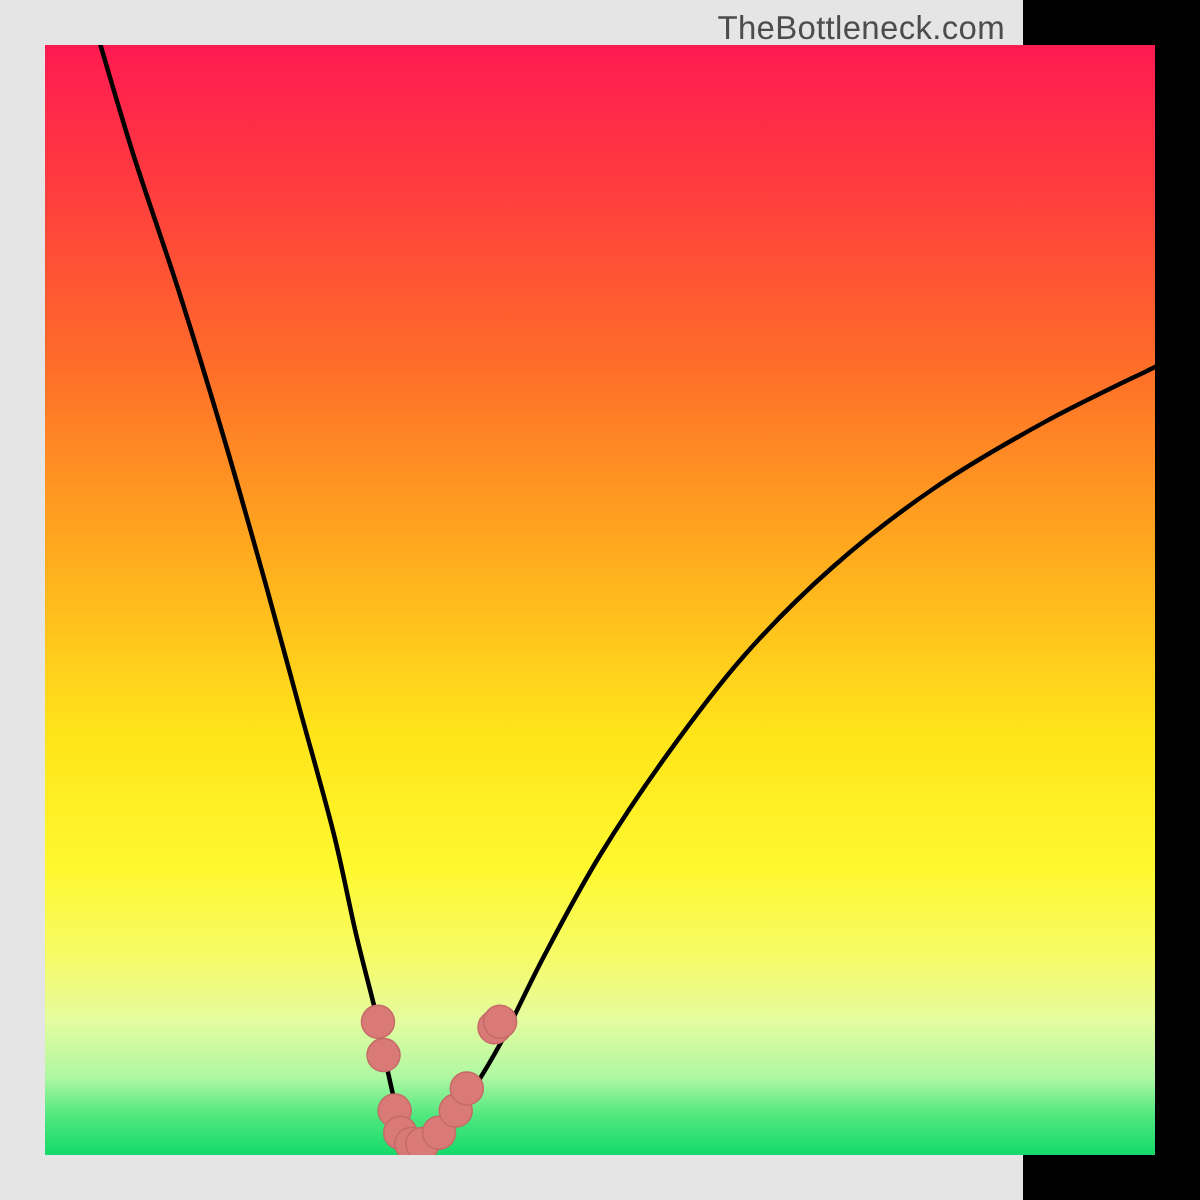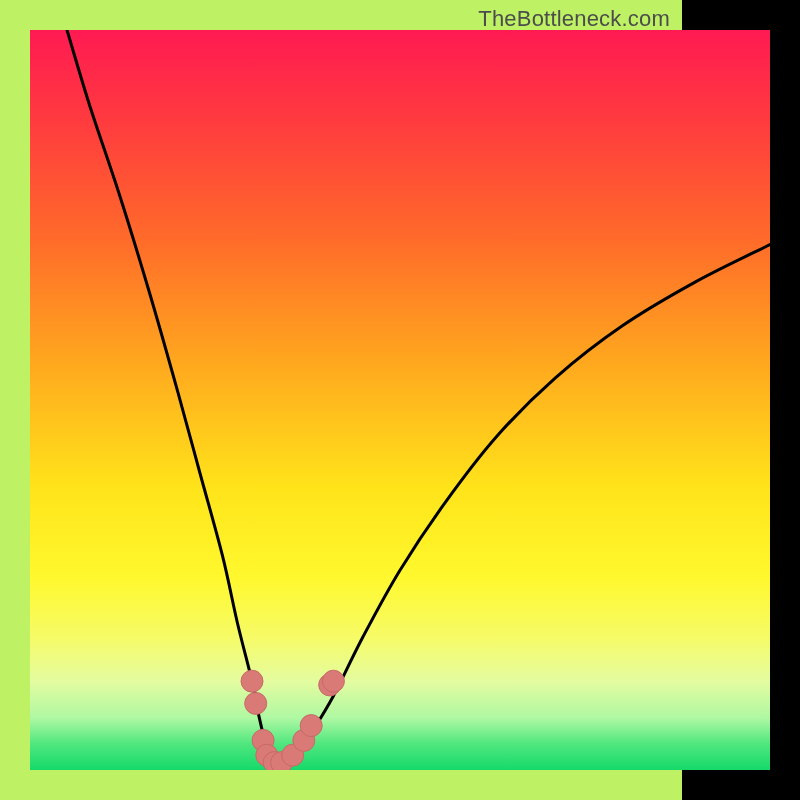--- a/index.html
+++ b/index.html
@@ -10,21 +10,21 @@
     background: #000;
     overflow: hidden;
     font-family: Arial, Helvetica, sans-serif;
   }
   .frame {
     position: absolute;
     left: 0;
     top: 0;
     width: 682px;
     height: 800px;
-    background: #bef264;
+    background: #e5e5e5;
   }
   .plot {
     position: absolute;
     left: 30px;
     top: 30px;
     width: 740px;
     height: 740px;
     overflow: hidden;
   }
   .gradient {

